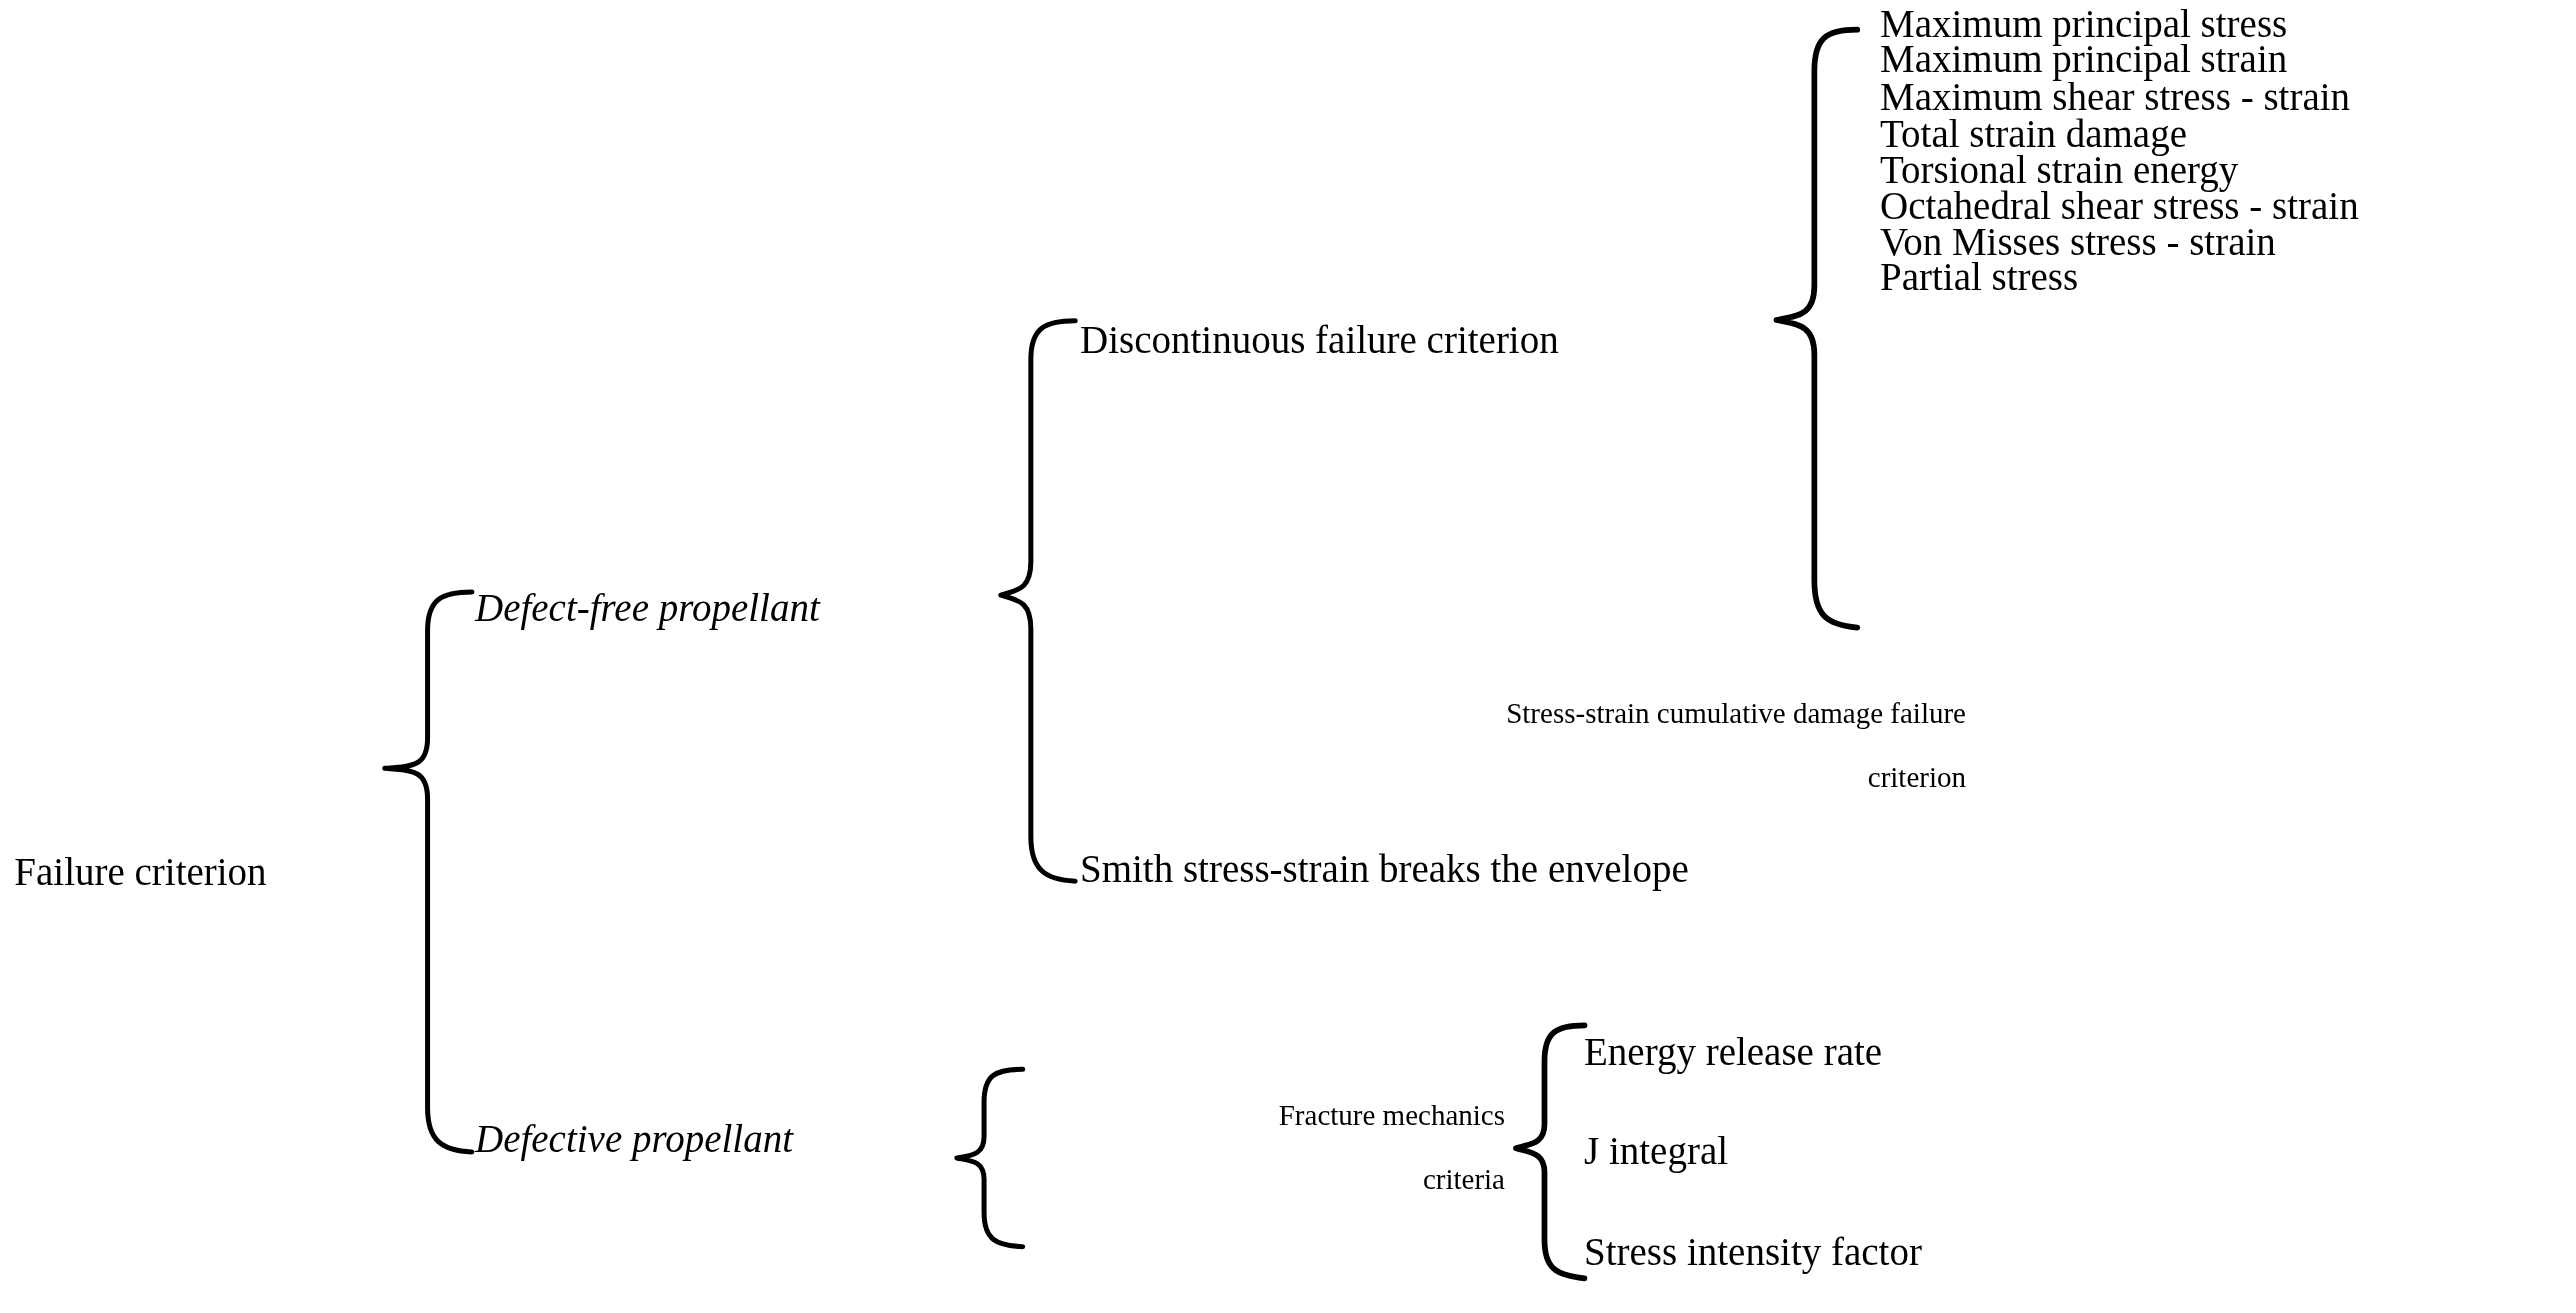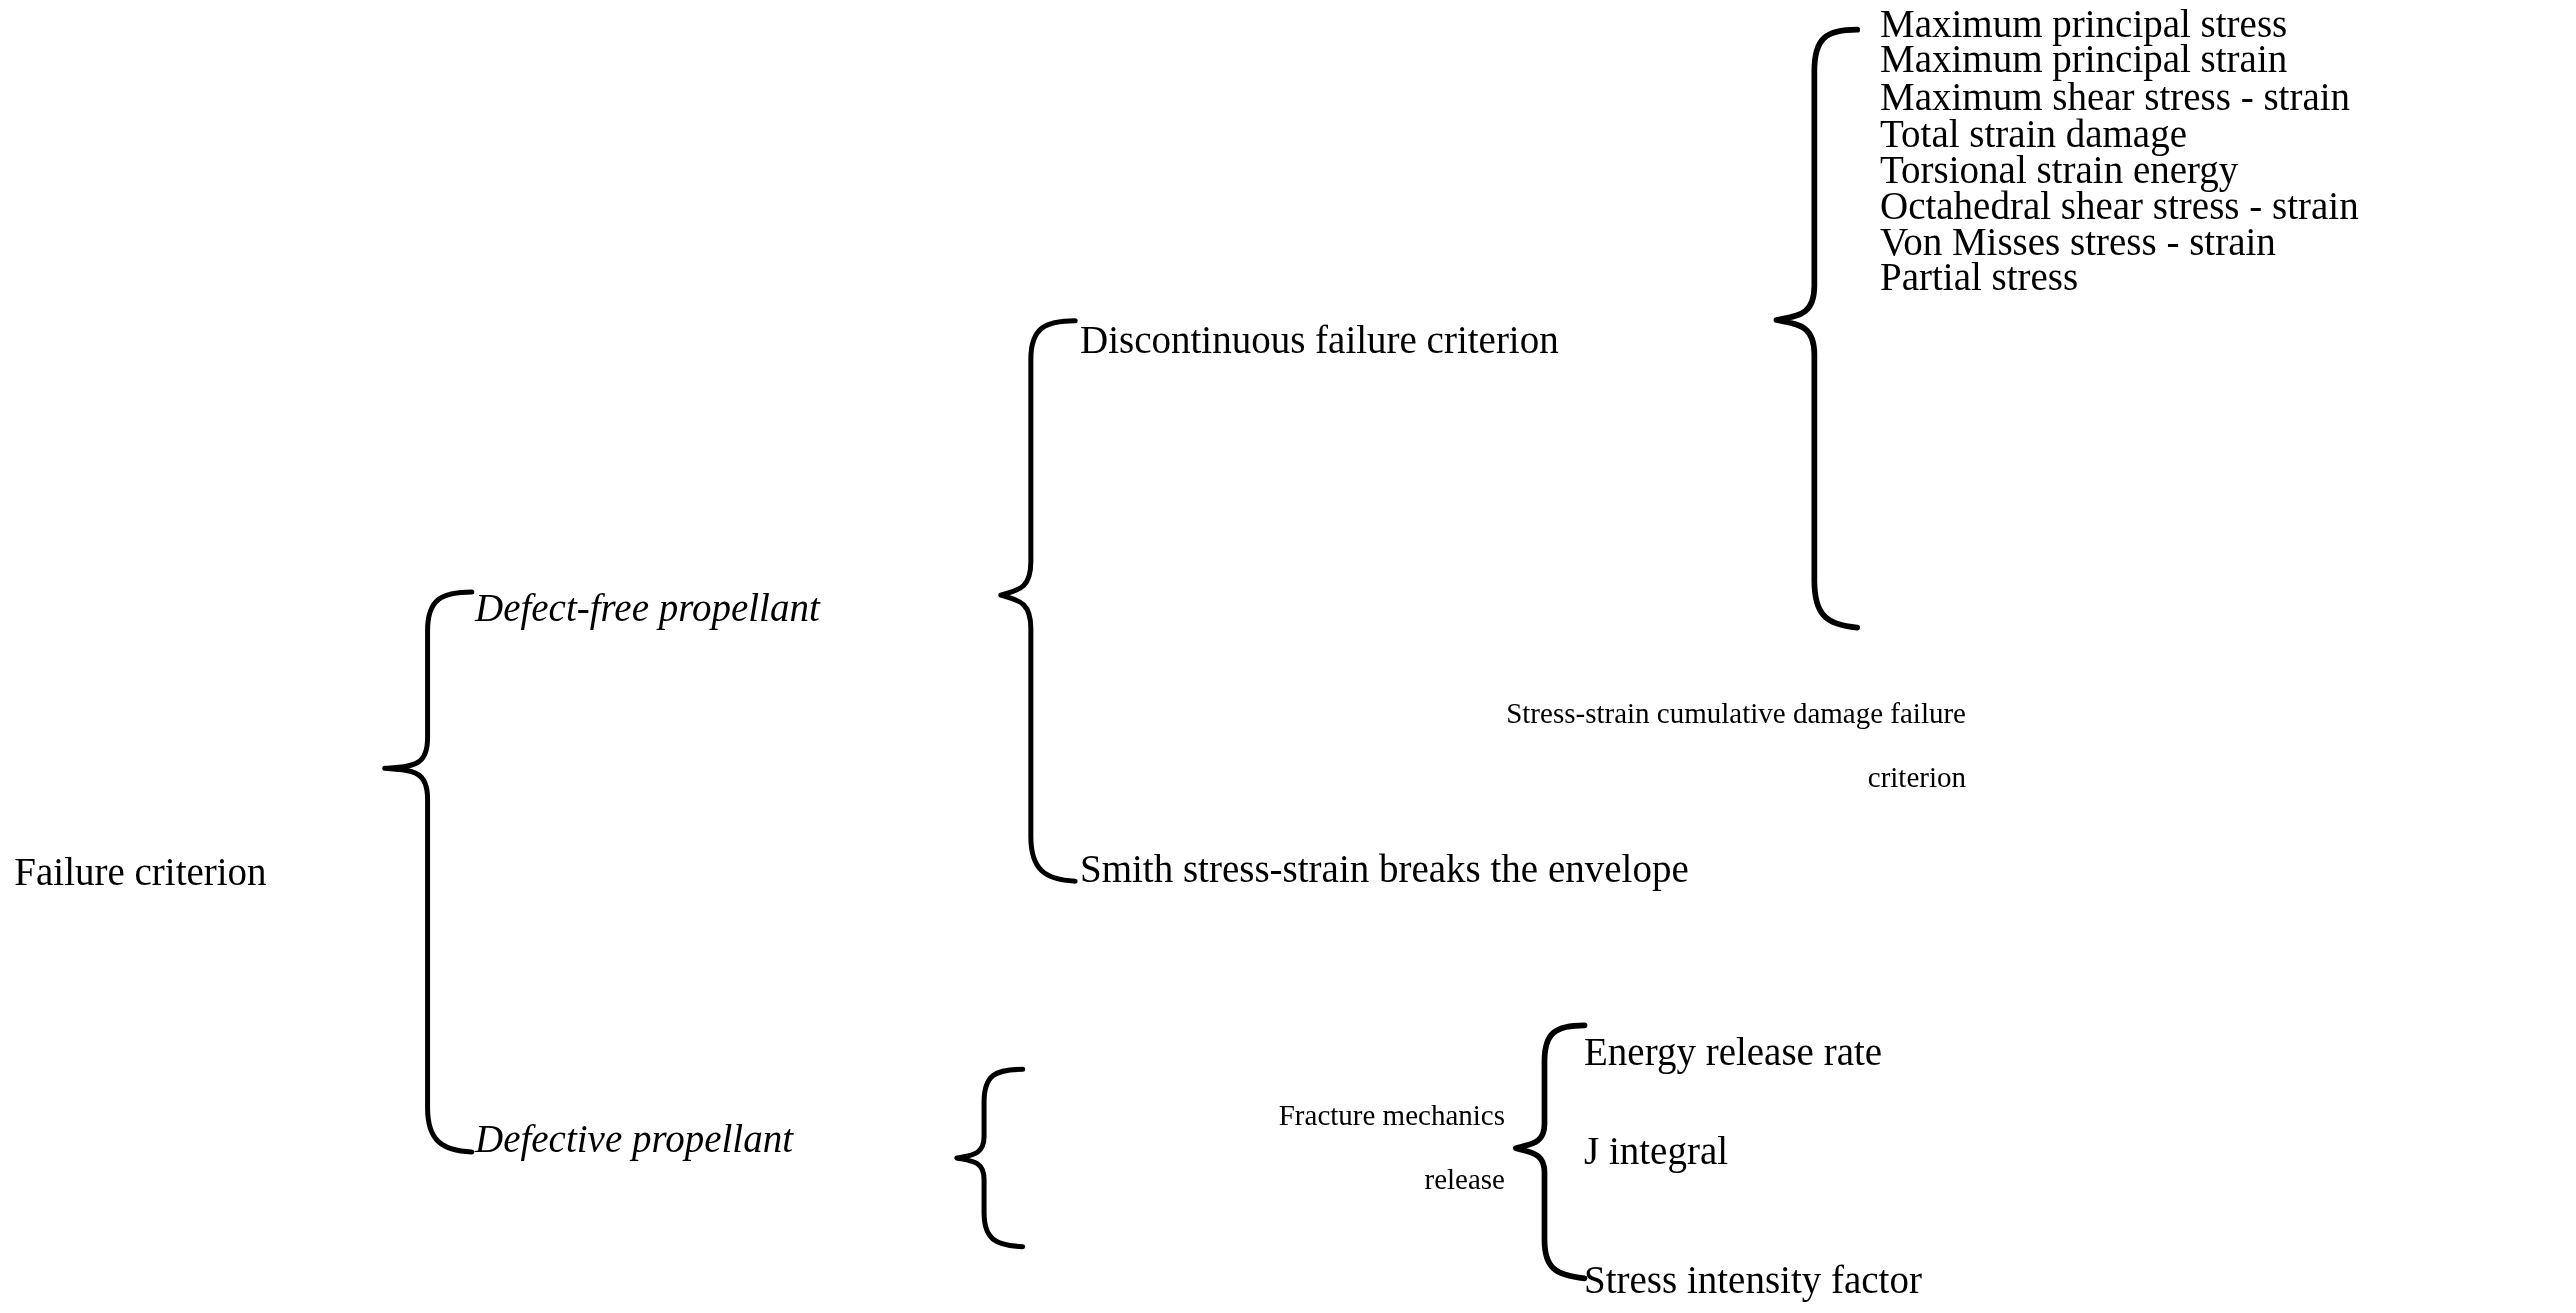--- a/index.html
+++ b/index.html
@@ -95,21 +95,21 @@
 
   <div class="multiline" style="left:1072px; top:681px; width:894px;">
     <span>Stress-strain cumulative damage failure</span><br>
     <span>criterion</span>
   </div>
 
   <div class="node lvl-2" style="left:1080px; top:849px;font-family:Liberation Serif, serif;">Smith stress-strain breaks the envelope</div>
 
   <div class="multiline" style="left:1040px; top:1083px; width:465px;">
     <span>Fracture mechanics</span><br>
-    <span>release</span>
+    <span>criteria</span>
   </div>
 
   <svg class="brace" style="left:1770px; top:24px;" width="93" height="615" viewBox="0 0 130 860">
     <path d="M 122 8
              C 78 8, 62 20, 62 66
              L 62 366
              C 62 408, 38 408, 9 414
              C 38 420, 62 420, 62 462
              L 62 778
              C 62 826, 78 840, 122 844" stroke-width="8"></path>
@@ -129,16 +129,16 @@
   <div class="node leaf" style="left:1880px; top:39px;">Maximum principal strain</div>
   <div class="node leaf" style="left:1880px; top:77px;">Maximum shear stress - strain</div>
   <div class="node leaf" style="left:1880px; top:114px;">Total strain damage</div>
   <div class="node leaf" style="left:1880px; top:150px;">Torsional strain energy</div>
   <div class="node leaf" style="left:1880px; top:186px;">Octahedral shear stress - strain</div>
   <div class="node leaf" style="left:1880px; top:222px;text-align:right;">Von Misses stress - strain</div>
   <div class="node leaf" style="left:1880px; top:257px;">Partial stress</div>
 
   <div class="node leaf" style="left:1584px; top:1032px;">Energy release rate</div>
   <div class="node leaf" style="left:1584px; top:1131px;">J integral</div>
-  <div class="node leaf" style="left:1584px; top:1232px;margin-top:28px;">Stress intensity factor</div>
+  <div class="node leaf" style="left:1584px; top:1232px;">Stress intensity factor</div>
 
 </div>
 
 
 </body></html>

